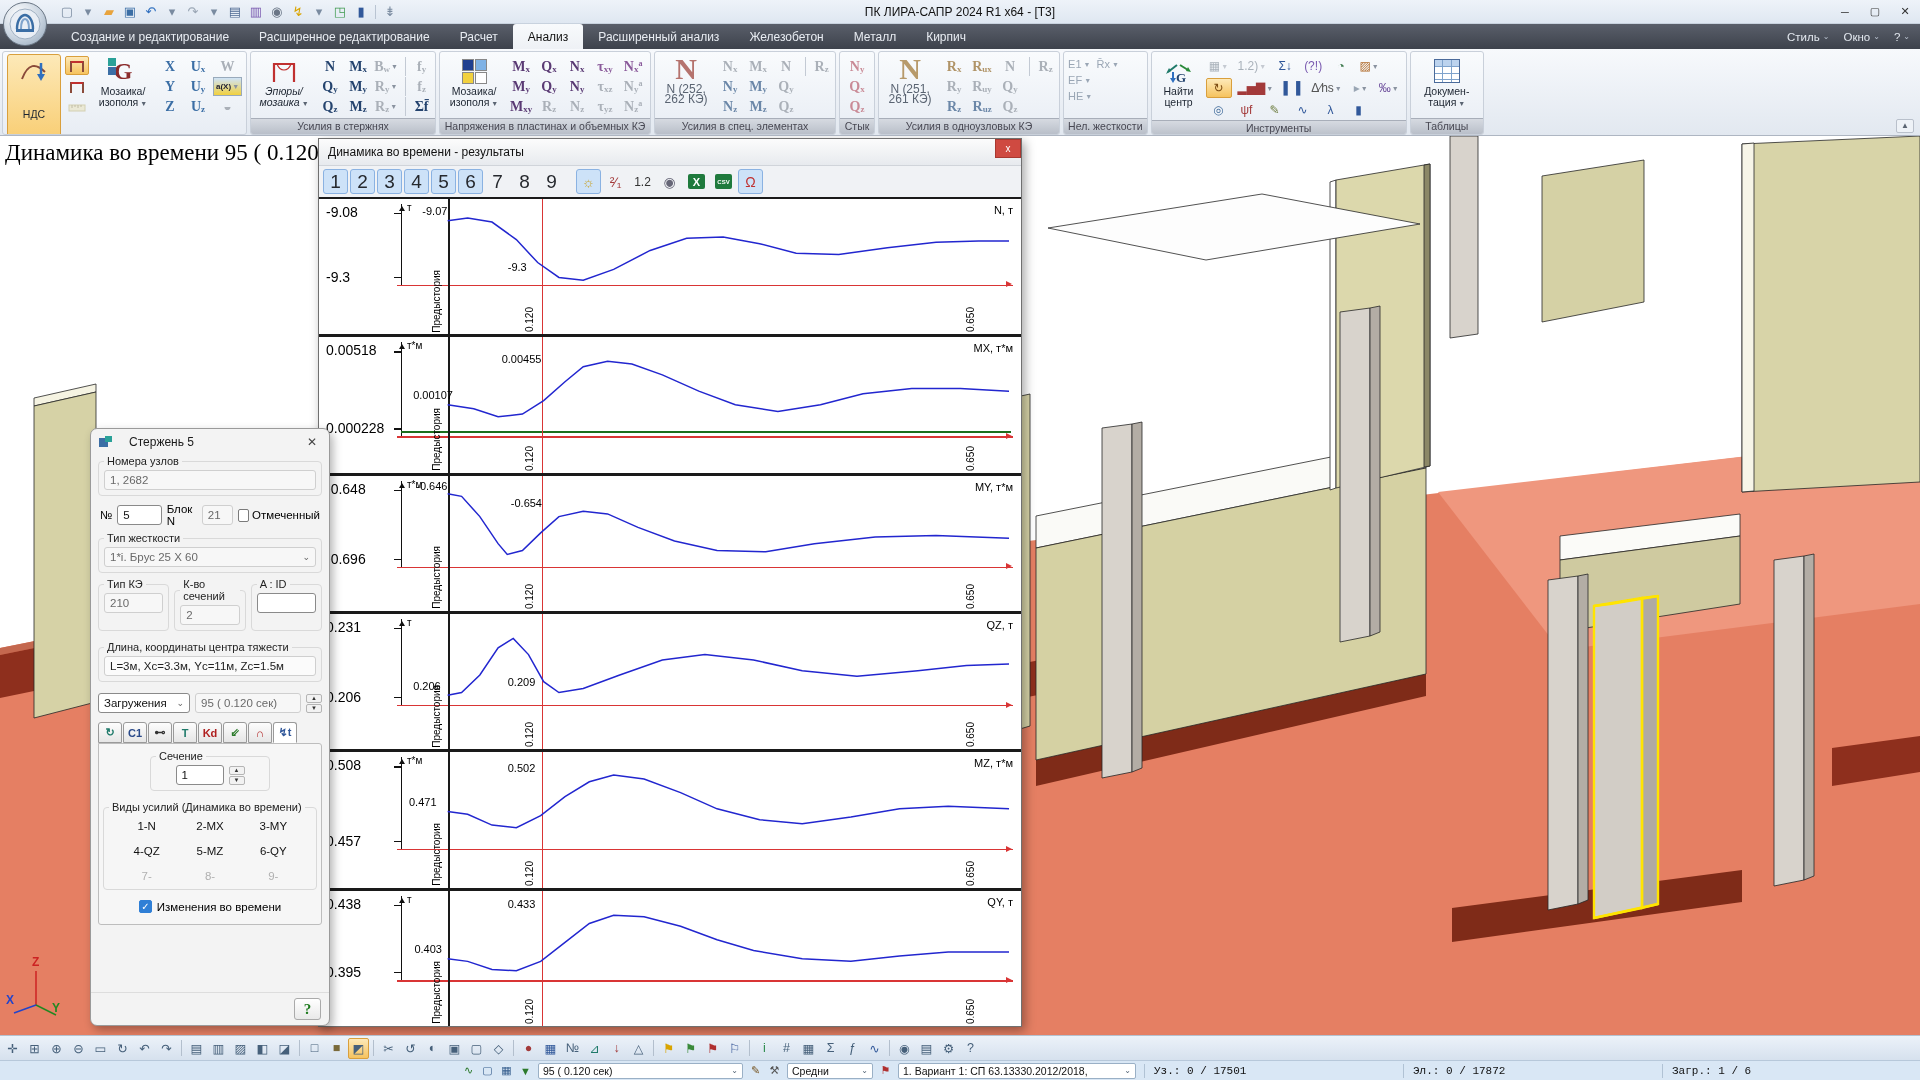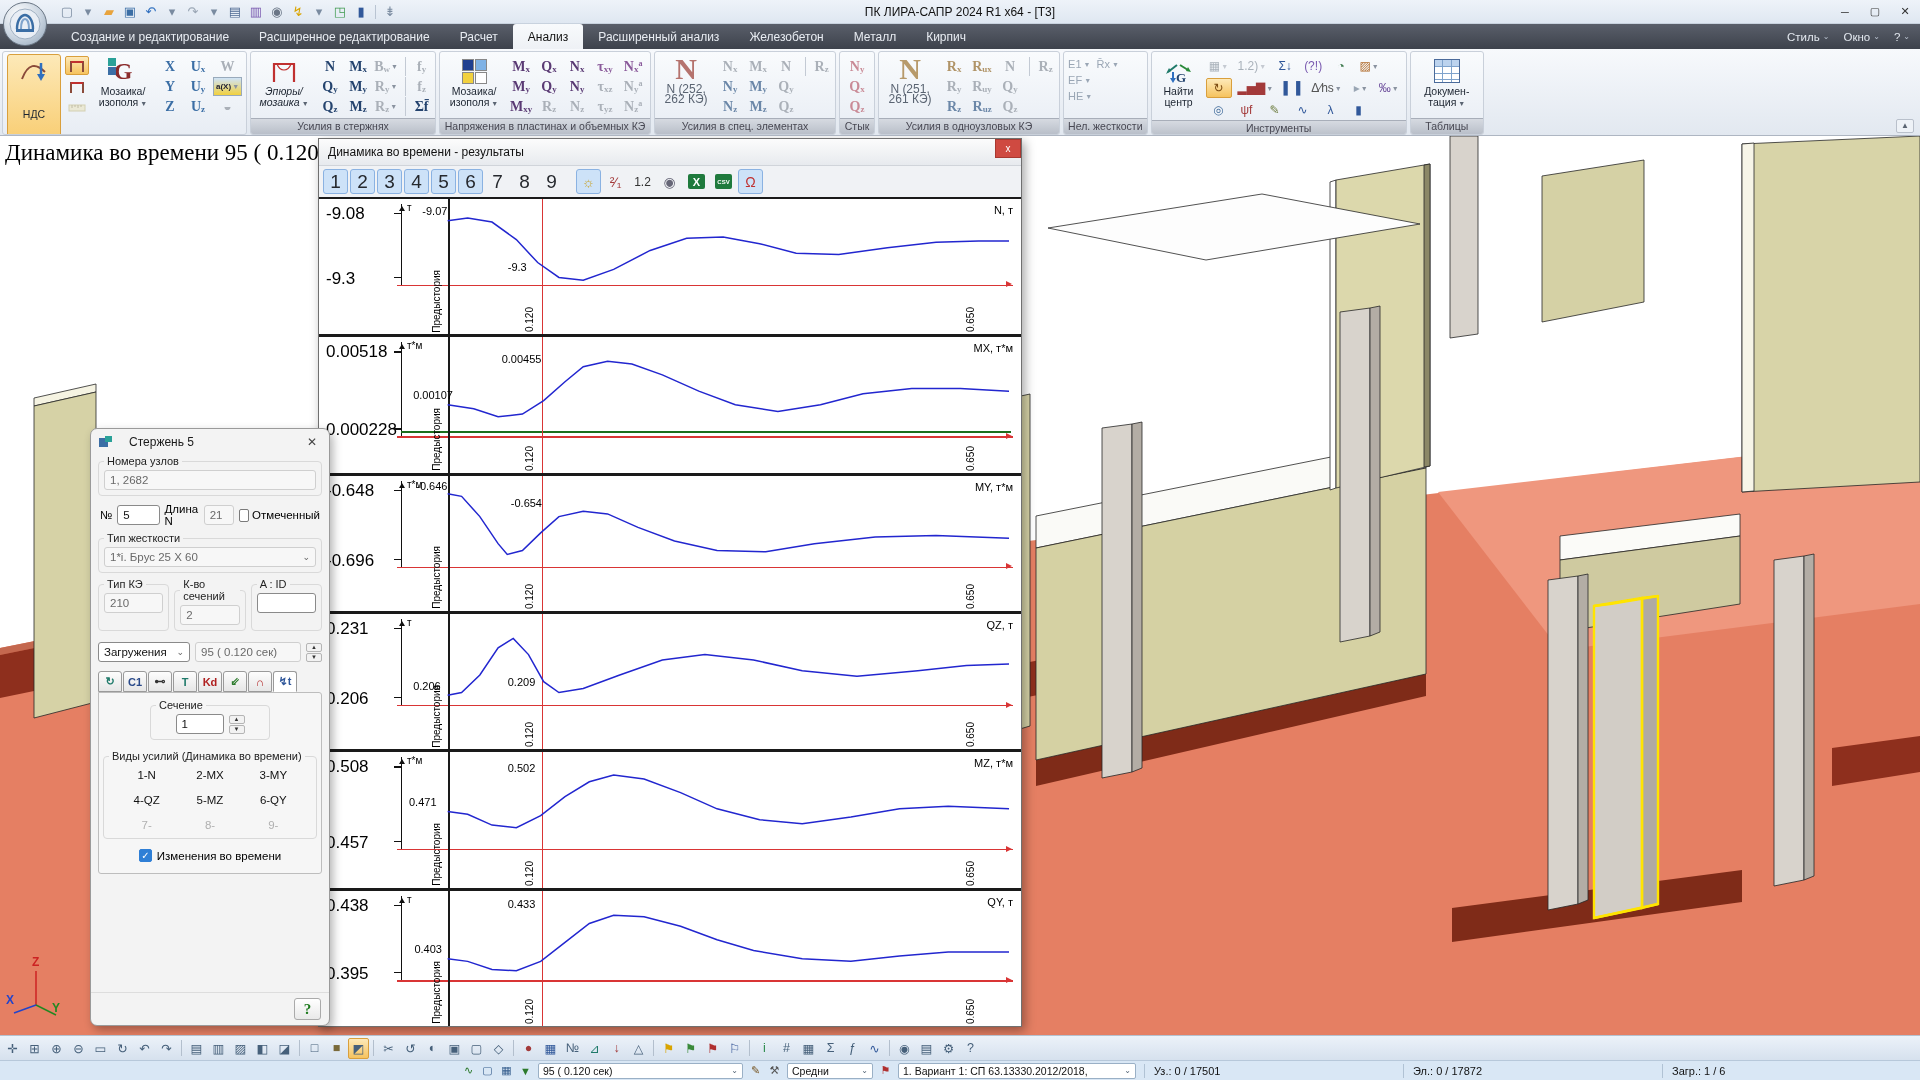--- a/index.html
+++ b/index.html
@@ -87,21 +87,21 @@
   .cw-close { position:absolute; right:0px; top:0px; width:26px; height:19px; background:#cf4a41; color:#fff; font-size:10px; display:flex; align-items:center; justify-content:center; border:1px solid #a83830; }
   .cw-toolbar { height:31px; display:flex; align-items:center; padding-left:4px; gap:2px; background:#f0f2f5; }
   .nbtn { width:25px; height:25px; display:flex; align-items:center; justify-content:center; font-size:19px; color:#26292e; border-radius:3px; border:1px solid transparent; }
   .nbtn.on { background:#cde2f8; border-color:#8ab2e2; }
   .cwib { width:25px; height:25px; display:flex; align-items:center; justify-content:center; border-radius:3px; border:1px solid transparent; font-size:14px; }
   .cwib.on { background:#cde2f8; border-color:#8ab2e2; }
   .cwib .bgg { color:#fff; border-radius:2px; font-weight:bold; display:flex; align-items:center; justify-content:center; }
   .cw-charts { flex:1; display:flex; flex-direction:column; background:#fff; border-top:2px solid #1a1a1a; }
   .panel { flex:1; position:relative; border-top:3px solid #1a1a1a; overflow:hidden; background:#fff; }
   .panel:first-child { border-top:none; }
-  .panel .lab { position:absolute; font-size:17px; color:#000; white-space:nowrap; }
+  .panel .lab { position:absolute; font-size:14px; color:#000; white-space:nowrap; }
   .panel .rlab { position:absolute; right:8px; top:5px; font-size:11px; color:#000; }
   .panel .unit { position:absolute; left:88px; top:3px; font-size:10px; color:#000; }
   .vaxis { position:absolute; left:82px; top:5px; width:1.4px; background:#111; }
   .vaxis:before { content:""; position:absolute; top:-1px; left:-2.5px; border:3px solid transparent; border-bottom:5px solid #111; }
   .vtick { position:absolute; left:75px; width:8px; height:1.2px; background:#111; }
   .haxis { position:absolute; left:78px; width:616px; height:1.4px; background:#d93535; }
   .haxis:after { content:""; position:absolute; right:-2px; top:-3.2px; border:3.5px solid transparent; border-left:6px solid #d93535; }
   .preline { position:absolute; left:129px; top:0; bottom:0; width:1.6px; background:#1a1a1a; }
   .curline { position:absolute; left:223px; top:0; bottom:0; width:1.4px; background:#d93535; }
   .greenline { position:absolute; left:82px; width:610px; height:1.8px; background:#1d6e1d; }
@@ -137,21 +137,21 @@
   
   .btoolbar { height:25px; background:linear-gradient(#ecf2f9,#d6e1ee); border-top:1px solid #b5c1cf; display:flex; align-items:center; padding-left:2px; gap:1px; }
   .tbtn { width:21px; height:21px; display:flex; align-items:center; justify-content:center; font-size:12.5px; color:#46607a; border-radius:2px; border:1px solid transparent; }
   .tbtn.on { background:linear-gradient(#fde9b8,#f6c35f); border-color:#d99f3c; }
   .tsep { width:1px; height:16px; background:#b3bfcd; margin:0 3px; }
   .statusbar { height:20px; background:#d9e7f5; border-top:1px solid #b7c8da; display:flex; align-items:center; font-size:11px; color:#111; padding:0 4px; }
   .st-ico { width:19px; height:16px; display:flex; align-items:center; justify-content:center; font-size:11px; }
   .st-combo { height:16px; background:#fff; border:1px solid #9ab0c6; border-radius:2px; display:flex; align-items:center; padding:0 4px; font-size:10.5px; position:relative; margin:0 3px; }
   .st-combo .chv { margin-left:auto; font-size:8px; color:#567; padding-left:5px; }
   .st-sep { width:1px; height:14px; background:#b0c2d4; margin:0 5px; }
-  .st-text { white-space:nowrap; padding:0 4px; }
+  .st-text { white-space:nowrap; padding:0 4px;font-family:Liberation Mono, monospace; }
 </style>
 </head>
 <body>
 
 <div class="app">
 
   <div class="titlebar">
     <div class="qat" id="qat">
         <span class="qbtn">
           <span class="qg" style="color: rgb(122, 139, 160);">▢</span>
@@ -811,21 +811,21 @@
         <span class="dlg-close">✕</span>
       </div>
       <div class="dlg-body">
         <fieldset>
           <legend>Номера узлов</legend>
           <div class="tin">1, 2682</div>
         </fieldset>
         <div class="drow" style="padding:2px 2px 0 2px">
           <span>№</span>
           <div class="tin white" style="width:52px">5</div>
-          <span>Длина N</span>
+          <span>Блок N</span>
           <div class="tin" style="width:36px">21</div>
           <span class="chk"></span>
           <span style="margin-left:-2px">Отмеченный</span>
         </div>
         <fieldset>
           <legend>Тип жесткости</legend>
           <div class="tin selbox">
             <span>1*i. Брус 25 X 60</span>
               <span class="chv">⌄</span>
           </div>
@@ -837,20 +837,24 @@
           </fieldset>
           <fieldset style="flex:1;margin-bottom:0">
             <legend>К-во сечений</legend>
             <div class="tin">2</div>
           </fieldset>
           <fieldset style="flex:1;margin-bottom:0">
             <legend>A :  ID</legend>
             <div class="tin white"></div>
           </fieldset>
         </div>
+        <fieldset style="margin-top:5px">
+          <legend>Длина, координаты центра тяжести</legend>
+          <div class="tin" style="background:#fbfbfb;color:#222">L=3м, Xc=3.3м, Yc=11м, Zc=1.5м</div>
+        </fieldset>
         <div class="drow" style="margin-top:6px">
           <div class="tin white selbox" style="width:92px">
             <span>Загружения</span>
               <span class="chv">⌄</span>
           </div>
           <div class="tin" style="flex:1">95 ( 0.120 сек)</div>
           <div class="spin">
               <i>▲</i>
               <i>▼</i>
             </div>

